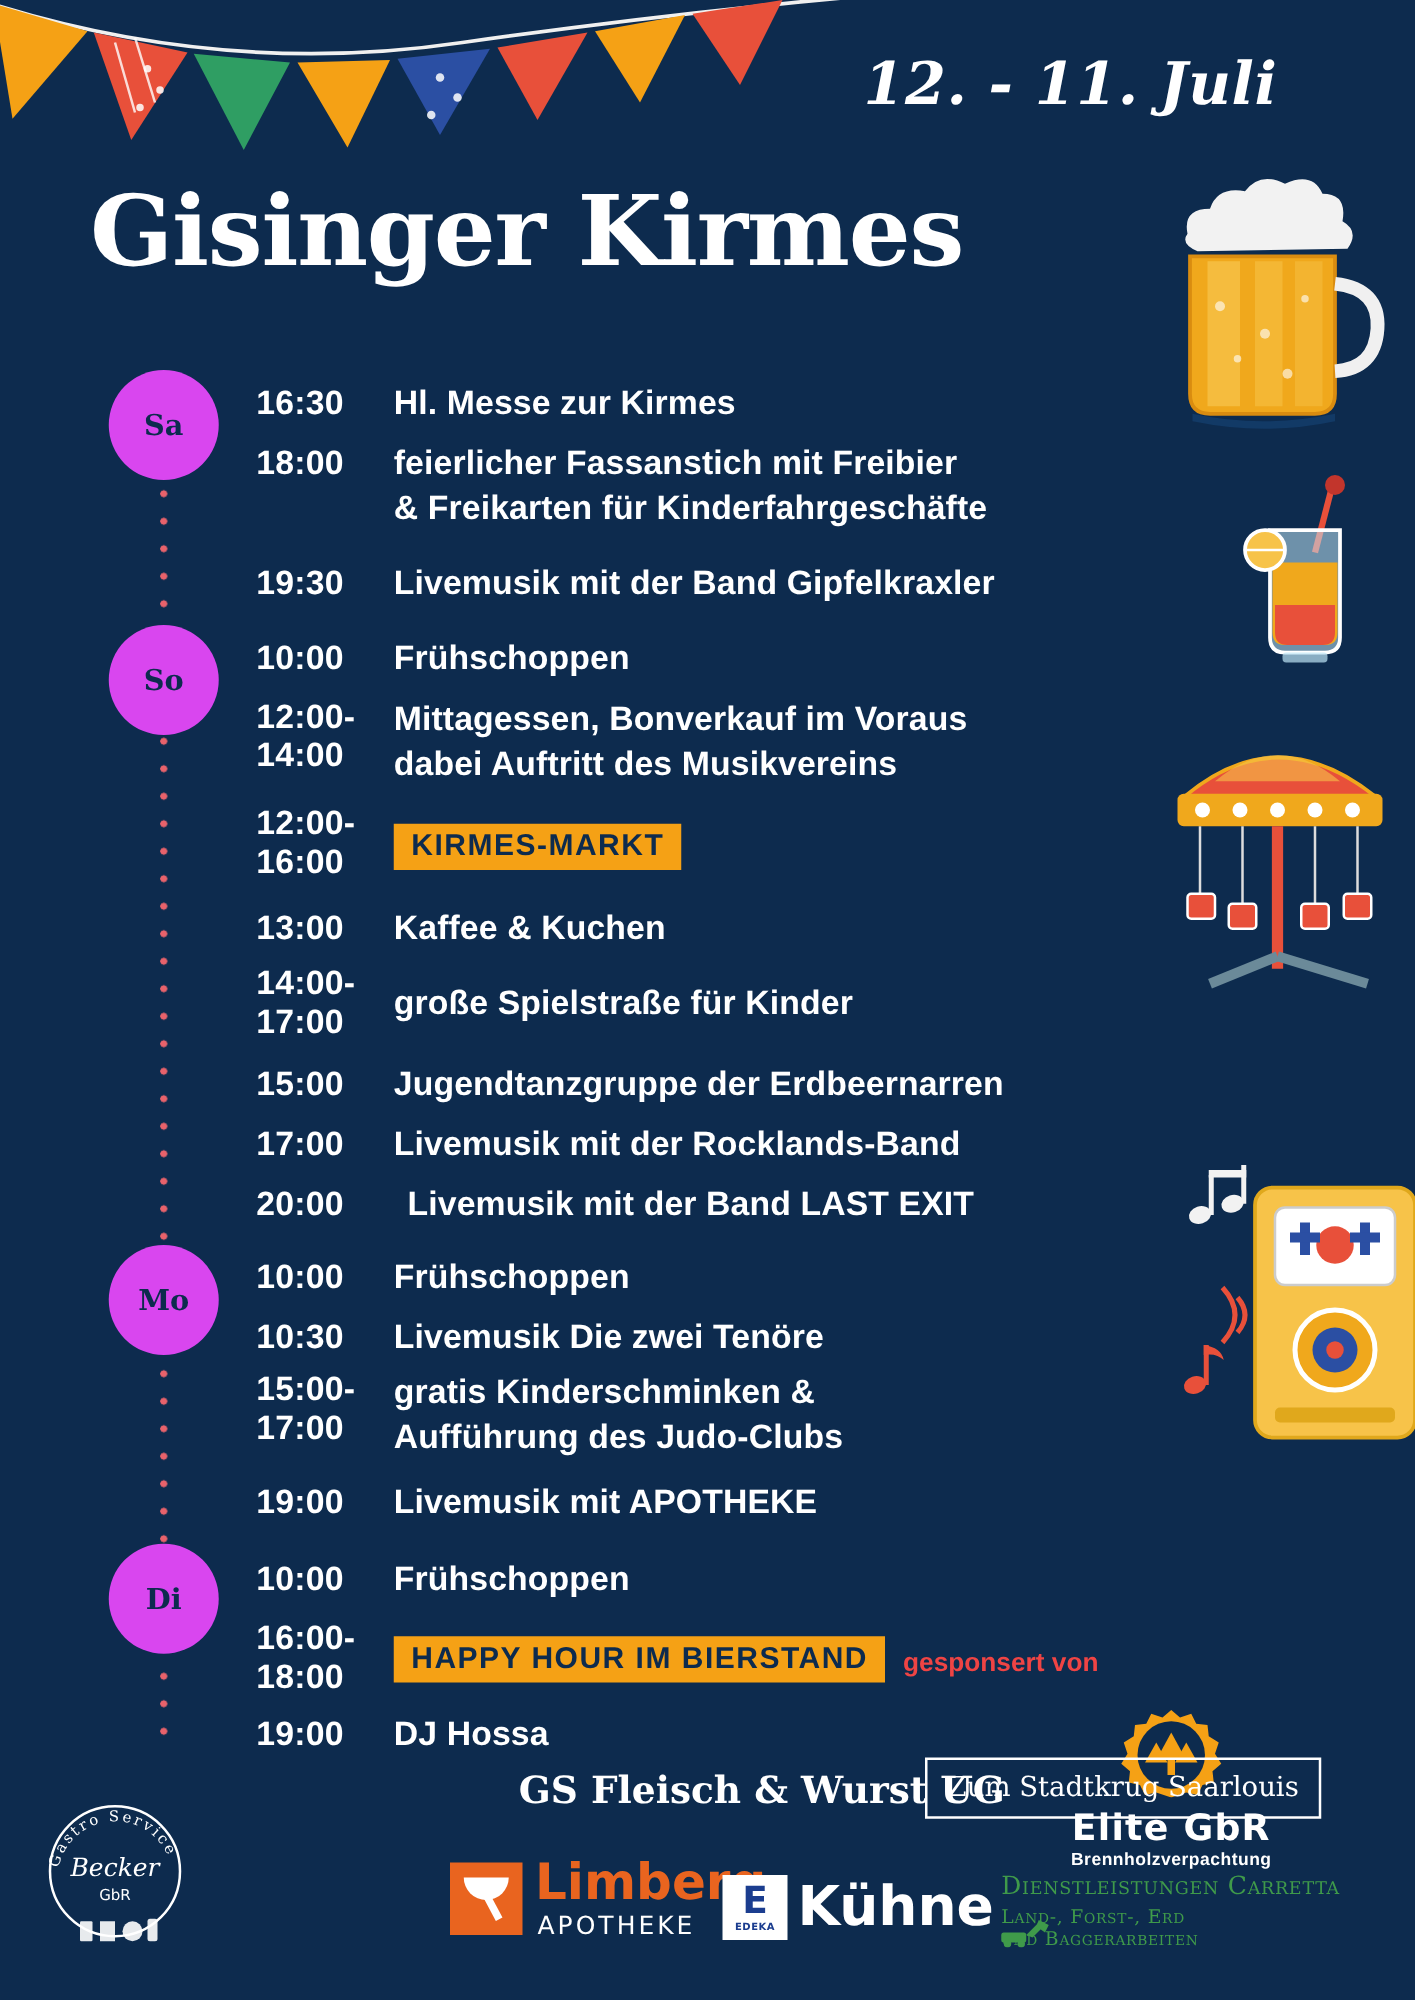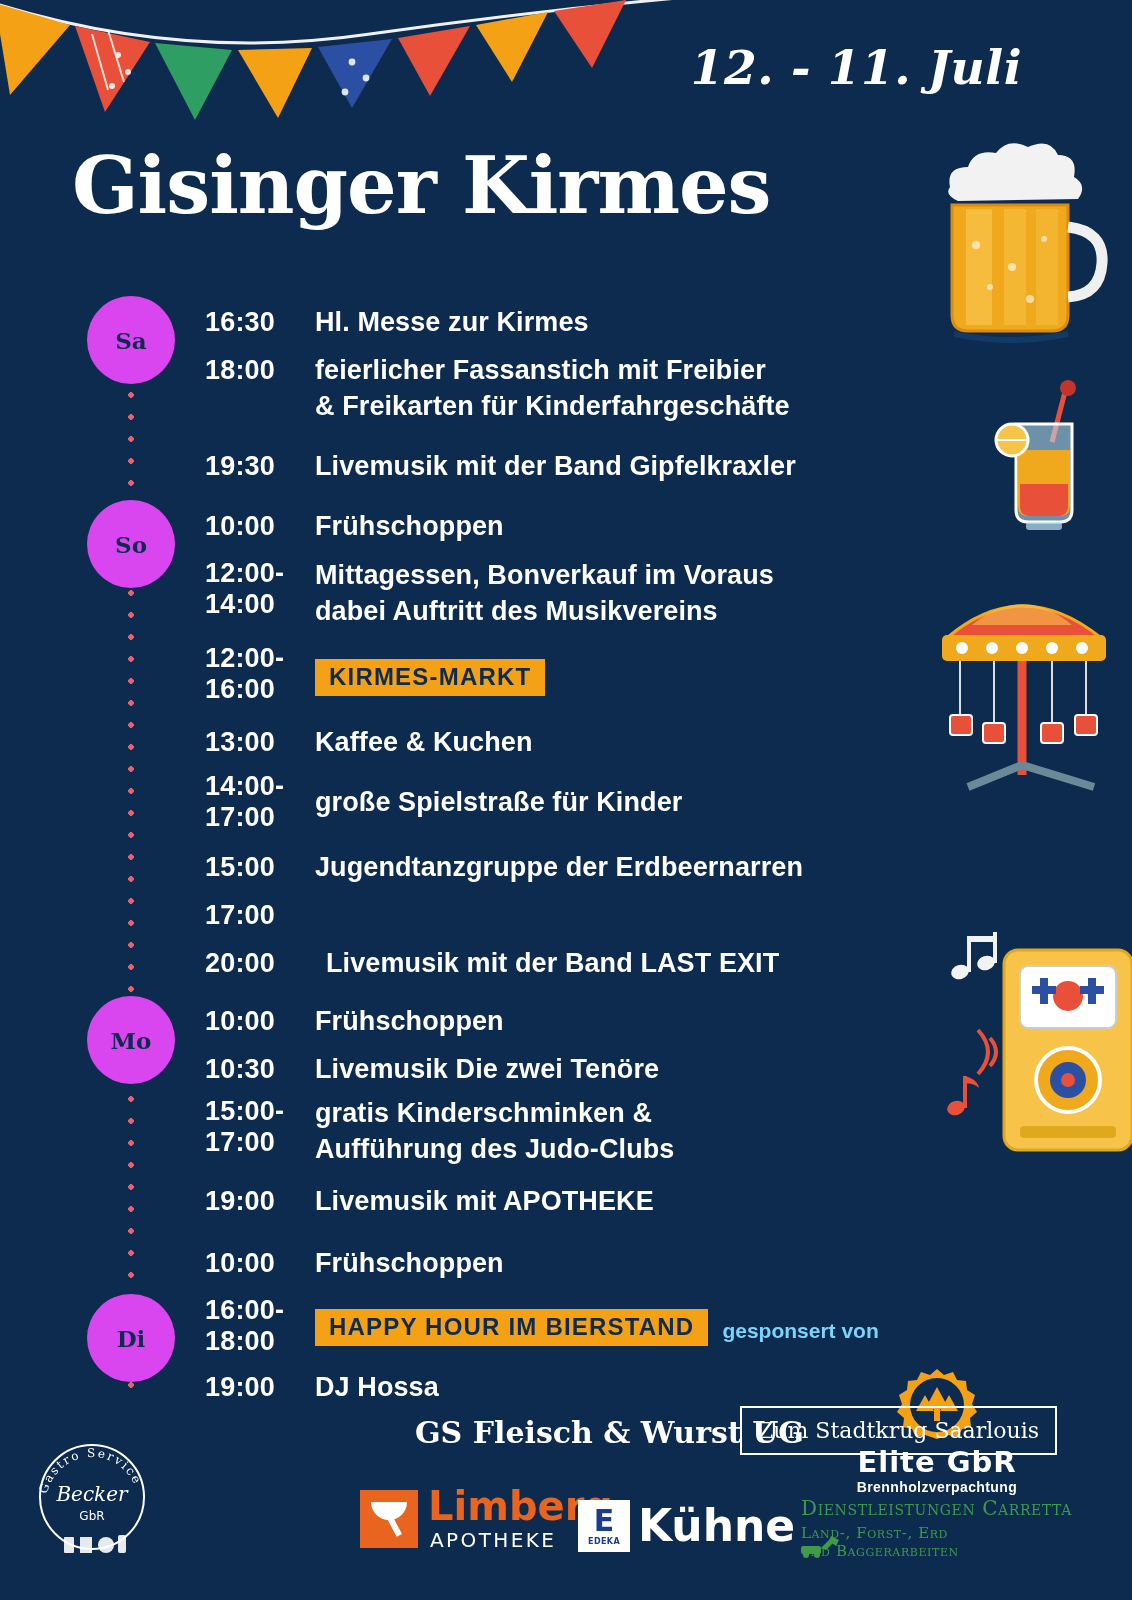--- a/index.html
+++ b/index.html
@@ -126,21 +126,21 @@
     background: #f5a115;
     color: #0d2b4e;
     padding: 5px 14px 6px 14px;
     font-size: 24px;
     letter-spacing: 1.2px;
     line-height: 1.1;
   }
   .sponsor-note {
     font-size: 21px;
     font-weight: bold;
-    color: #7dd3fc;
+    color: #ef4444;
     margin-left: 14px;
     align-self: center;
     padding-top: 6px;
     white-space: nowrap;
   }
   .inline-row {
     display: flex;
     align-items: center;
   }
 
@@ -366,21 +366,21 @@
   </svg>
 
   <div class="date-badge">12. - 11. Juli</div>
   <div class="title">Gisinger Kirmes</div>
 
   <div class="timeline-dots"></div>
 
   <div class="day-badge" style="top:296px;">Sa</div>
   <div class="day-badge" style="top:500px;">So</div>
   <div class="day-badge" style="top:996px;">Mo</div>
-  <div class="day-badge" style="top:1294px;text-align:right;">Di</div>
+  <div class="day-badge" style="top:1235px;text-align:right;">Di</div>
 
   <div class="schedule">
 
     <div class="row" style="top:305px;">
       <div class="time">16:30</div>
       <div class="desc">Hl. Messe zur Kirmes</div>
     </div>
     <div class="row" style="top:353px;">
       <div class="time">18:00</div>
       <div class="desc">feierlicher Fassanstich mit Freibier
@@ -414,20 +414,21 @@
       <div class="time two-line" style="white-space:pre-line;">14:00-
 17:00</div>
       <div class="desc" style="margin-top:14px;">große Spielstraße für Kinder</div>
     </div>
     <div class="row" style="top:850px;">
       <div class="time">15:00</div>
       <div class="desc">Jugendtanzgruppe der Erdbeernarren</div>
     </div>
     <div class="row" style="top:898px;">
       <div class="time">17:00</div>
+      <div class="desc">Livemusik mit der Rocklands-Band</div>
     </div>
     <div class="row" style="top:946px;gap:11px;">
       <div class="time">20:00</div>
       <div class="desc">Livemusik mit der Band LAST EXIT</div>
     </div>
 
     <div class="row" style="top:1004px;">
       <div class="time">10:00</div>
       <div class="desc">Frühschoppen</div>
     </div>

